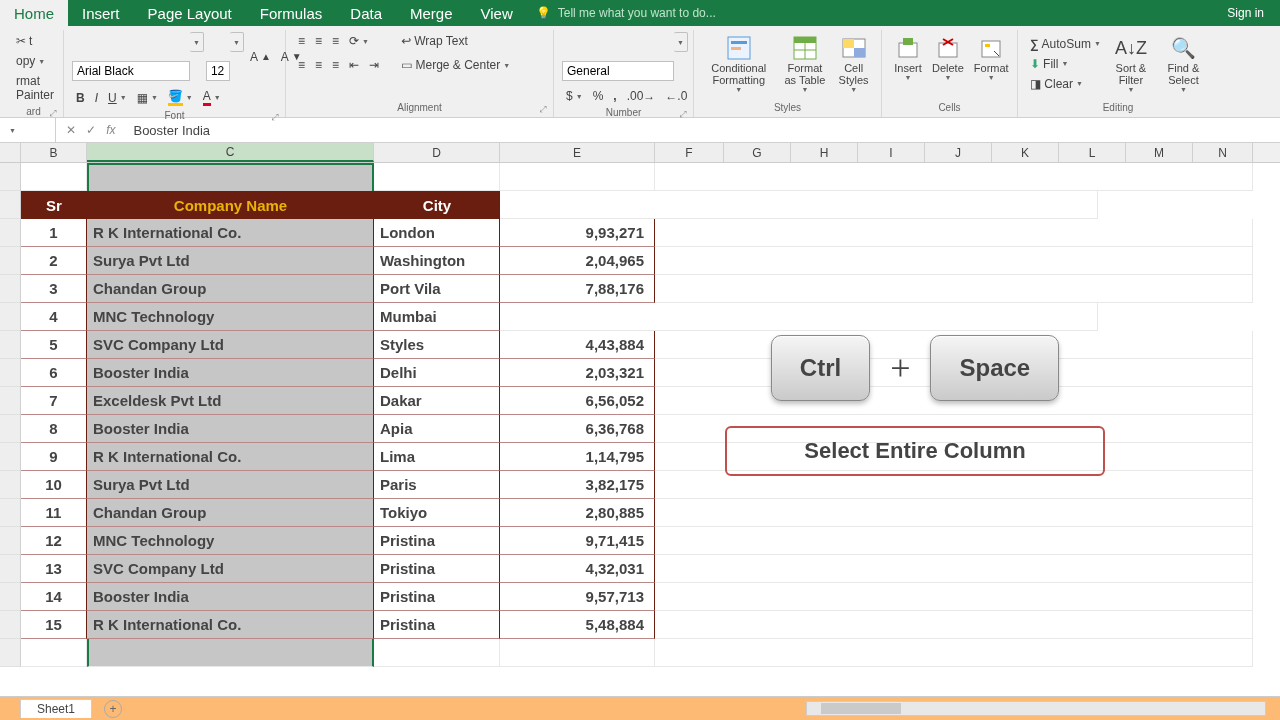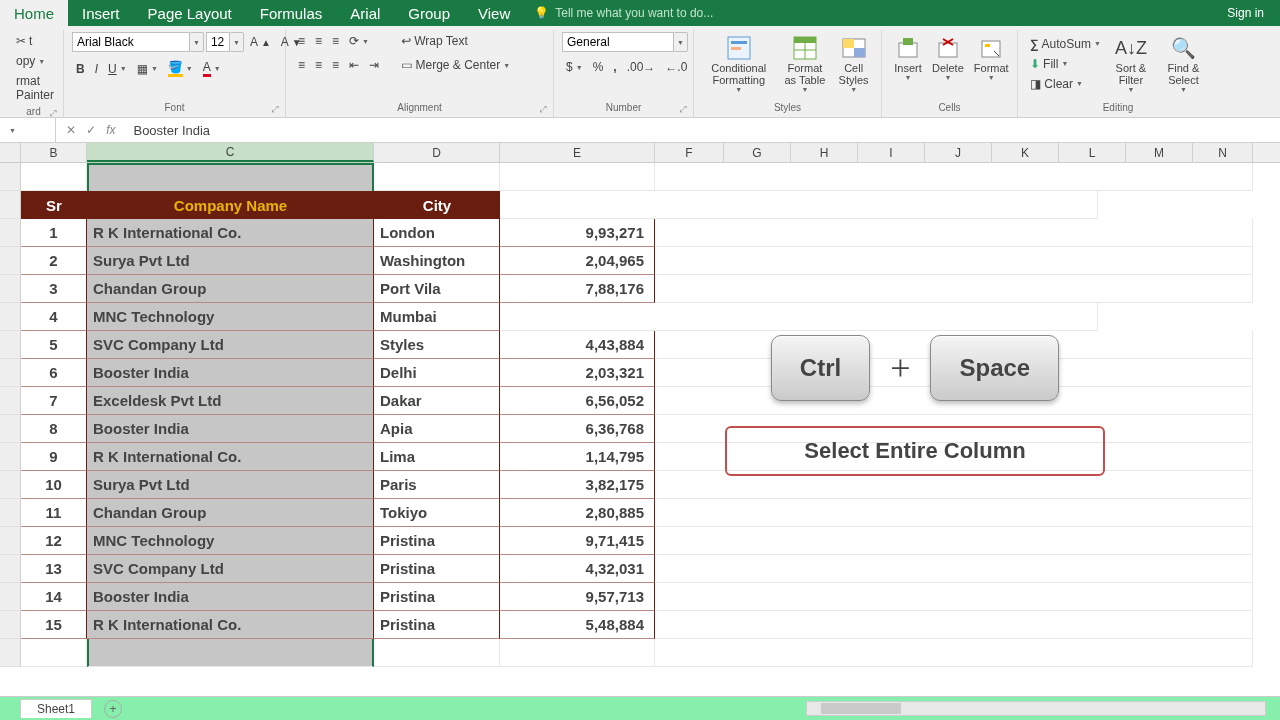--- a/index.html
+++ b/index.html
@@ -17,21 +17,21 @@
 .group-label { font-size: 10px; color: #666; text-align: center; padding: 2px 0 4px; position: relative; }
 .group-label .launcher { position: absolute; right: -3px; bottom: 3px; width: 10px; height: 10px; font-size: 9px; color: #888; }
 .btn { display: flex; align-items: center; gap: 3px; padding: 2px 4px; font-size: 12px; color: #444; cursor: pointer; border-radius: 2px; }
 .dd { font-size: 7px; color: #666; }
 .col { display: flex; flex-direction: column; gap: 2px; }
 .row { display: flex; gap: 2px; align-items: center; }
 .vcenter { display:flex; flex-direction:column; align-items:center; gap:0; font-size:11px; text-align:center; padding:2px 4px; cursor:pointer;}
 .icon-box { width: 28px; height: 28px; display:flex; align-items:center; justify-content:center; }
 
 .font-combo { display:flex; }
-.font-combo input { height: 20px; font-size: 12px; padding: 0 4px; border: 1px solid #c0c0c0; background: #fff; }
+.font-combo input { height: 20px; font-size: 12px; padding: 0 4px; border: 1px solid #c0c0c0; background: #fff; margin-top: 29px; }
 
 .formula-bar { display:flex; align-items:center; height: 25px; border-bottom:1px solid #d0d0d0; background:#fff; }
 .name-box { width: 56px; border-right:1px solid #d0d0d0; padding: 0 6px; display:flex; align-items:center; height:100%; gap:3px; }
 .fb-btns { display:flex; align-items:center; gap:10px; padding:0 10px; color:#888; }
 .fb-input { flex:1; padding: 0 8px; font-size:13px; }
 
 .sheet { position:relative; }
 .col-headers { display:flex; height:20px; background:#f0f0f0; border-bottom:1px solid #ccc; }
 .ch { border-right:1px solid #d0d0d0; display:flex; align-items:center; justify-content:center; font-size:12px; color:#444; background:#eee; }
 .ch.sel { background:#c8e0c7; border-bottom:2px solid #1a7a43; }
@@ -49,39 +49,39 @@
 .col-sr{ justify-content:center; }
 .col-sales{ justify-content:flex-end; padding-right:10px;}
 .selcol{ background:#c6c6c6; }
 
 .overlay { position:absolute; left:725px; top:335px; width:380px; }
 .keybox { display:flex; align-items:center; justify-content:center; gap:20px; margin-bottom:25px; }
 .key { background:linear-gradient(#f5f5f5,#cacaca); border:1px solid #888; border-radius:10px; padding:18px 28px; font-family:Arial; font-weight:bold; font-size:24px; box-shadow:0 3px 5px rgba(0,0,0,.25), inset 0 1px 1px #fff;}
 .plus { font-family:"Arial Black"; font-size:36px; }
 .action-label { border:2px solid #c0504d; border-radius:6px; padding:10px; text-align:center; font-family:Arial; font-weight:bold; font-size:22px; }
 
-.sheet-tabs { position:absolute; bottom:0; left:0; right:0; height:24px; border-top:1px solid #ccc; background:#86efac; display:flex; align-items:center; }
+.sheet-tabs { position:absolute; bottom:0; left:0; right:0; height:24px; border-top:1px solid #ccc; background:#fdba74; display:flex; align-items:center; }
 .stab { border:1px solid #ccc; border-bottom:none; background:#fff; padding:2px 16px; font-size:12px; margin-left:20px;}
 .addsheet { margin-left:12px; width:18px; height:18px; border:1px solid #aaa; border-radius:50%; display:flex; align-items:center; justify-content:center; font-size:12px; color:#666;}
 
 .hscroll { position:absolute; right:14px; bottom:4px; width:460px; height:15px; background:#e8e8e8; border:1px solid #ccc;}
 .hscroll .thumb{ position:absolute; left:14px; top:1px; width:80px; height:11px; background:#cacaca;}
 
 svg { display:block; }
 </style>
 </head>
 <body>
 
 <div class="ribbon-tabs">
   <div class="tab active">Home</div>
   <div class="tab">Insert</div>
   <div class="tab">Page Layout</div>
   <div class="tab">Formulas</div>
-  <div class="tab">Arial</div>
-  <div class="tab">Group</div>
+  <div class="tab">Data</div>
+  <div class="tab">Merge</div>
   <div class="tab">View</div>
   <div class="tell-me">
     <span>💡</span>
     <span>Tell me what you want to do...</span>
   </div>
   <div class="signin">Sign in</div>
 </div>
 
 <div class="ribbon">
 

